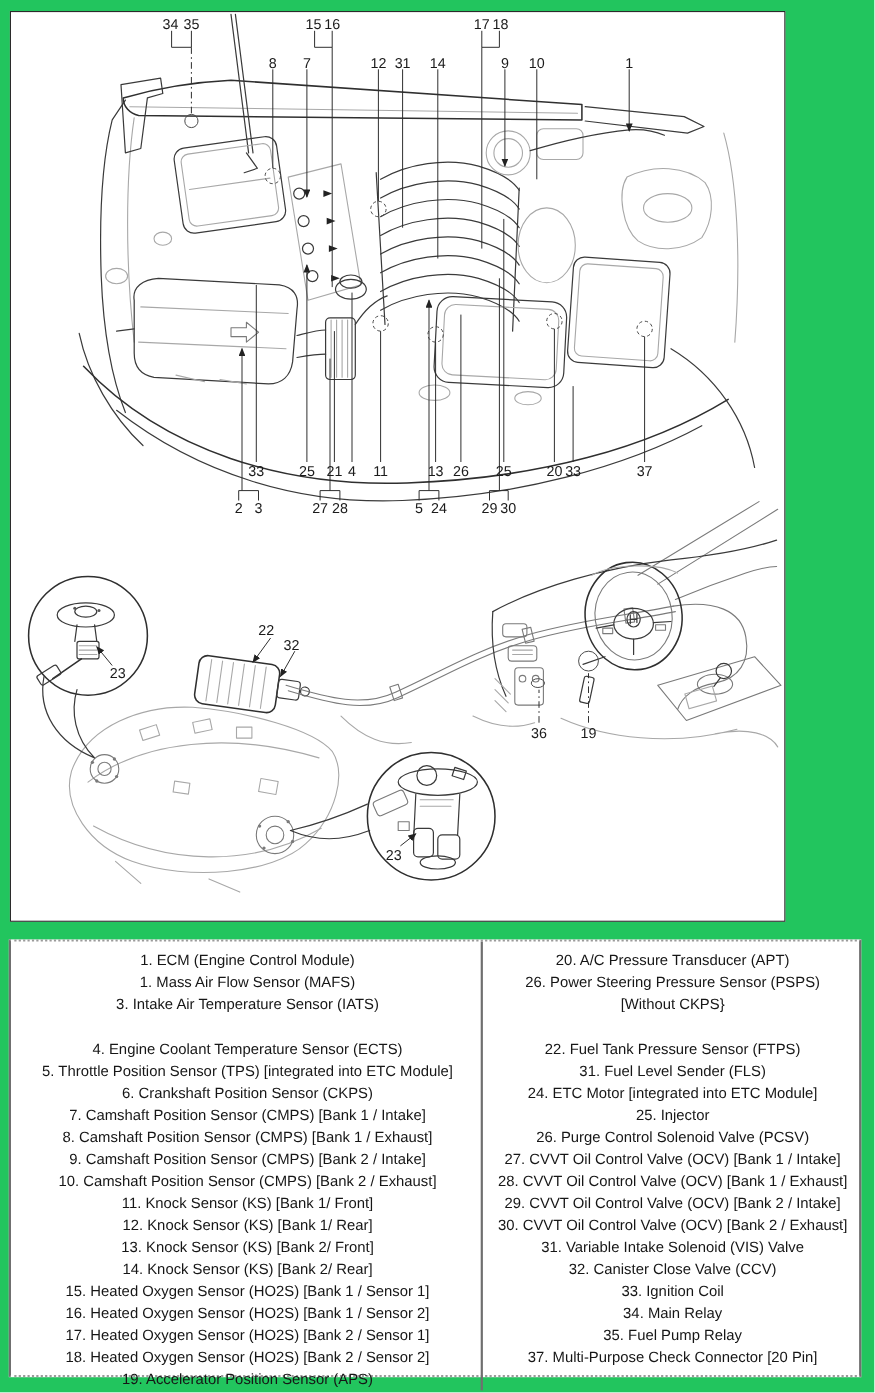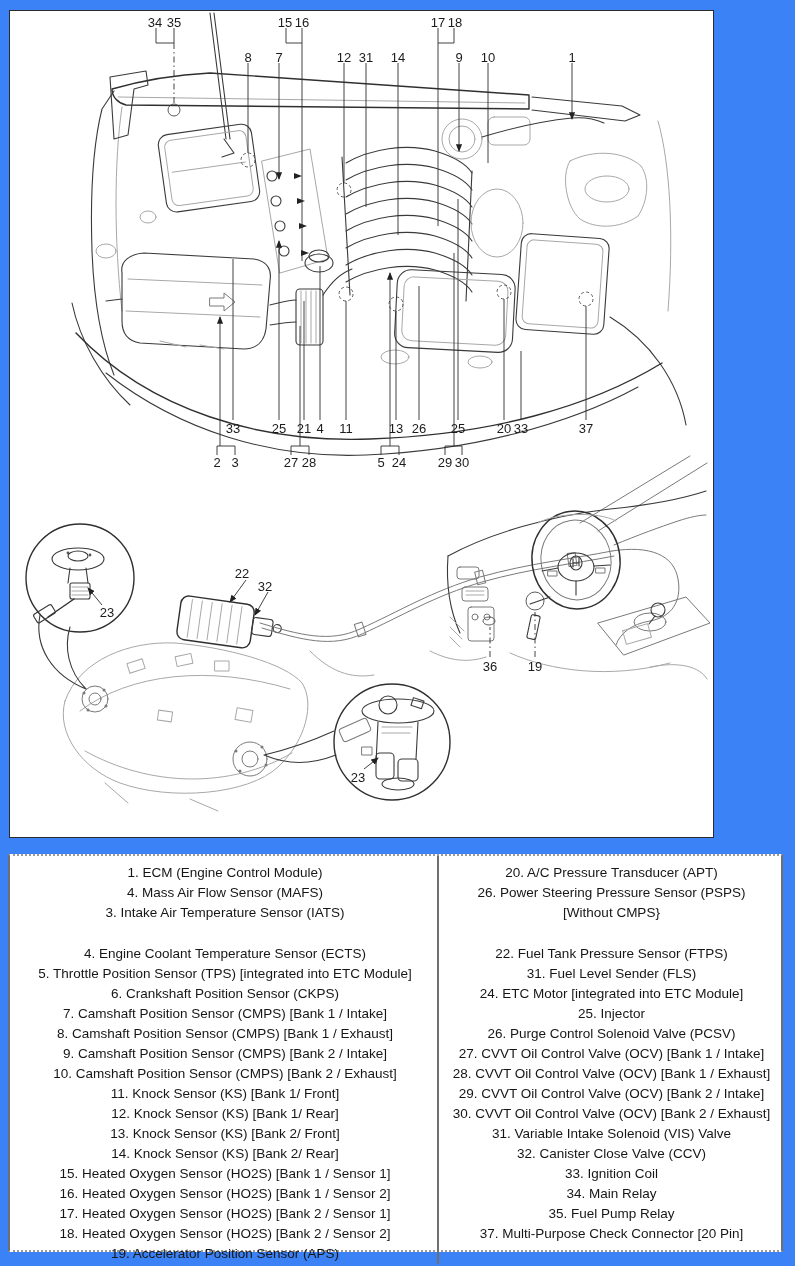--- a/index.html
+++ b/index.html
@@ -1,16 +1,16 @@
 <!DOCTYPE html>
 <html><head>
 <meta charset="utf-8">
 <style>
   html,body{margin:0;padding:0;background:#ffffff;}
-  .page{position:relative;width:795px;height:1266px;background:#3b82f6;font-family:"Liberation Sans",sans-serif;overflow:hidden;}
+  .page{position:relative;width:795px;height:1266px;background:#22c55e;font-family:"Liberation Sans",sans-serif;overflow:hidden;}
   .diagram-box{position:absolute;left:9px;top:10px;width:703px;height:826px;border:1px solid #2b2b2b;background:#fff;}
   .diagram-box svg{display:block;width:100%;height:100%;}
   .legend-box{position:absolute;left:8px;top:854px;width:775px;height:398px;
     border-left:2px solid #6f6f6f;border-right:2px solid #6f6f6f;
     border-top:2px dotted #9a9a9a;border-bottom:2px dotted #9a9a9a;
     display:grid;grid-template-columns:427px 2px 1fr;box-sizing:border-box;background:#fff;}
   .legend-col{list-style:none;margin:0;padding:7px 4px 0 7px;text-align:center;}
   .legend-col li{font-size:13.5px;line-height:20px;color:#161616;white-space:nowrap;}
   .legend-col li.gap{margin-top:21px;}
   .legend-divider{background:#6f6f6f;height:100%;}
@@ -328,21 +328,21 @@
           <text x="348" y="766" class="callout">23</text>
           <text x="480" y="655" class="callout">36</text>
           <text x="525" y="655" class="callout">19</text>
         </g>
     </svg>
   </div>
 
   <div class="legend-box">
     <ul class="legend-col" id="legend-left">
         <li>1. ECM (Engine Control Module)</li>
-        <li>4. Mass Air Flow Sensor (MAFS)</li>
+        <li>1. Mass Air Flow Sensor (MAFS)</li>
         <li>3. Intake Air Temperature Sensor (IATS)</li>
         <li class="gap">4. Engine Coolant Temperature Sensor (ECTS)</li>
         <li>5. Throttle Position Sensor (TPS) [integrated into ETC Module]</li>
         <li>6. Crankshaft Position Sensor (CKPS)</li>
         <li>7. Camshaft Position Sensor (CMPS) [Bank 1 / Intake]</li>
         <li>8. Camshaft Position Sensor (CMPS) [Bank 1 / Exhaust]</li>
         <li>9. Camshaft Position Sensor (CMPS) [Bank 2 / Intake]</li>
         <li>10. Camshaft Position Sensor (CMPS) [Bank 2 / Exhaust]</li>
         <li>11. Knock Sensor (KS) [Bank 1/ Front]</li>
         <li>12. Knock Sensor (KS) [Bank 1/ Rear]</li>
@@ -351,21 +351,21 @@
         <li>15. Heated Oxygen Sensor (HO2S) [Bank 1 / Sensor 1]</li>
         <li>16. Heated Oxygen Sensor (HO2S) [Bank 1 / Sensor 2]</li>
         <li>17. Heated Oxygen Sensor (HO2S) [Bank 2 / Sensor 1]</li>
         <li>18. Heated Oxygen Sensor (HO2S) [Bank 2 / Sensor 2]</li>
         <li>19. Accelerator Position Sensor (APS)</li>
       </ul>
     <div class="legend-divider"></div>
     <ul class="legend-col" id="legend-right">
         <li>20. A/C Pressure Transducer (APT)</li>
         <li>26. Power Steering Pressure Sensor (PSPS)</li>
-        <li>[Without CMPS}</li>
+        <li>[Without CKPS}</li>
         <li class="gap">22. Fuel Tank Pressure Sensor (FTPS)</li>
         <li>31. Fuel Level Sender (FLS)</li>
         <li>24. ETC Motor [integrated into ETC Module]</li>
         <li>25. Injector</li>
         <li>26. Purge Control Solenoid Valve (PCSV)</li>
         <li>27. CVVT Oil Control Valve (OCV) [Bank 1 / Intake]</li>
         <li>28. CVVT Oil Control Valve (OCV) [Bank 1 / Exhaust]</li>
         <li>29. CVVT Oil Control Valve (OCV) [Bank 2 / Intake]</li>
         <li>30. CVVT Oil Control Valve (OCV) [Bank 2 / Exhaust]</li>
         <li>31. Variable Intake Solenoid (VIS) Valve</li>

